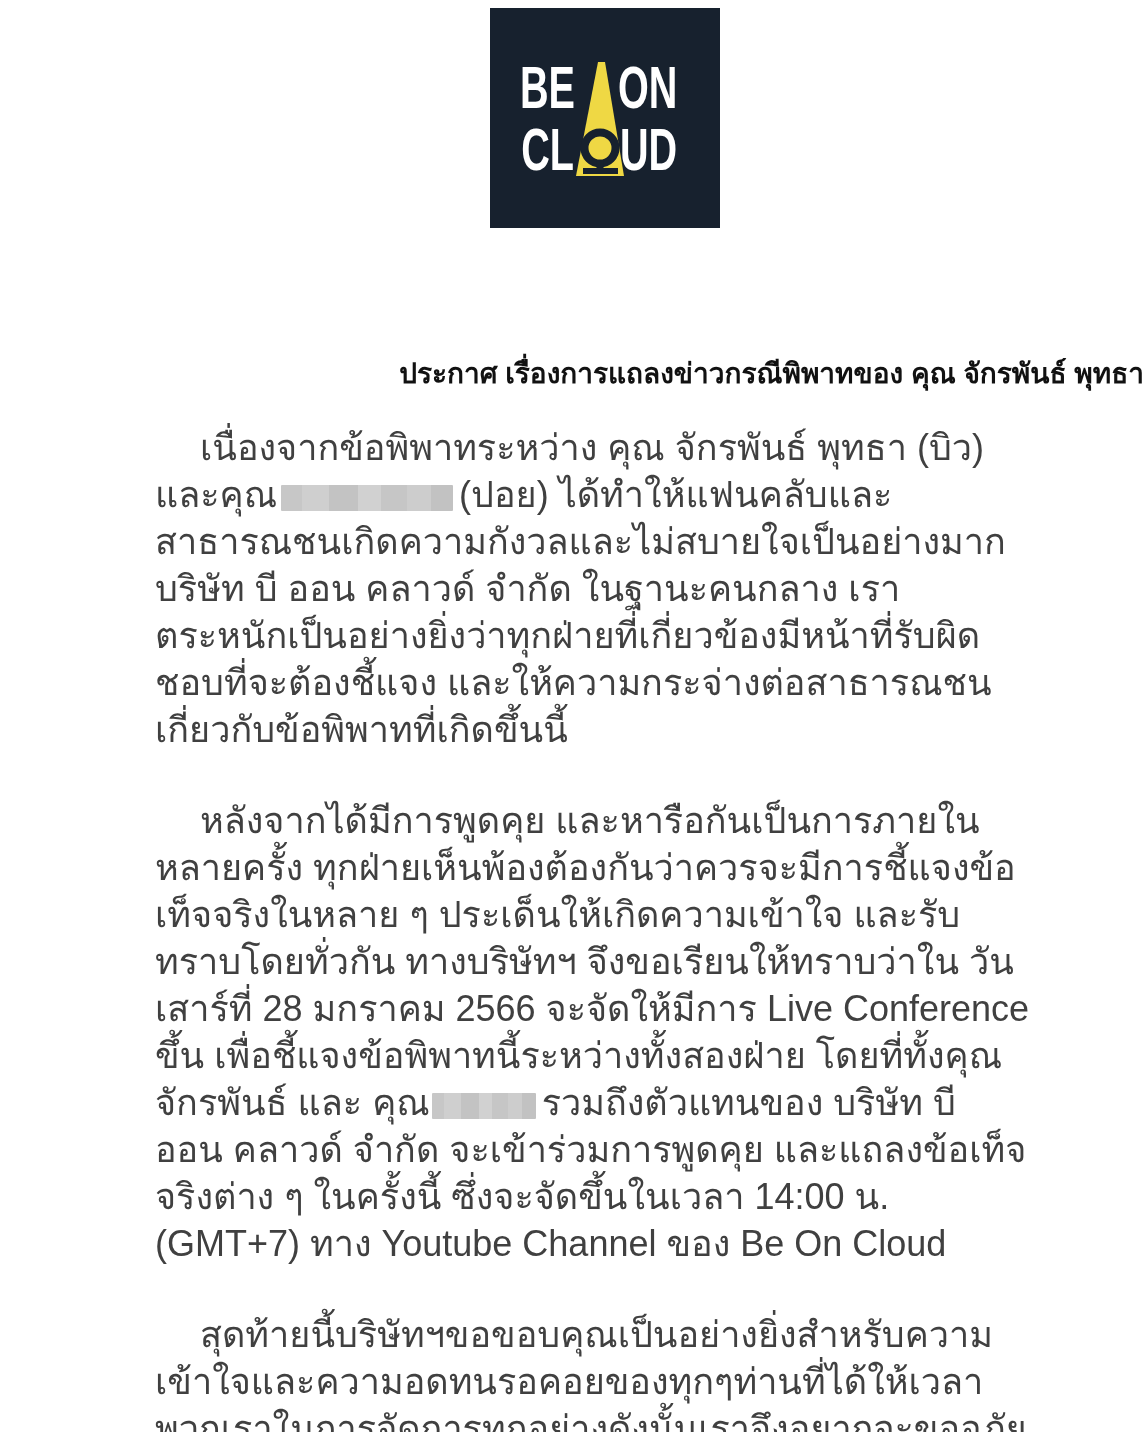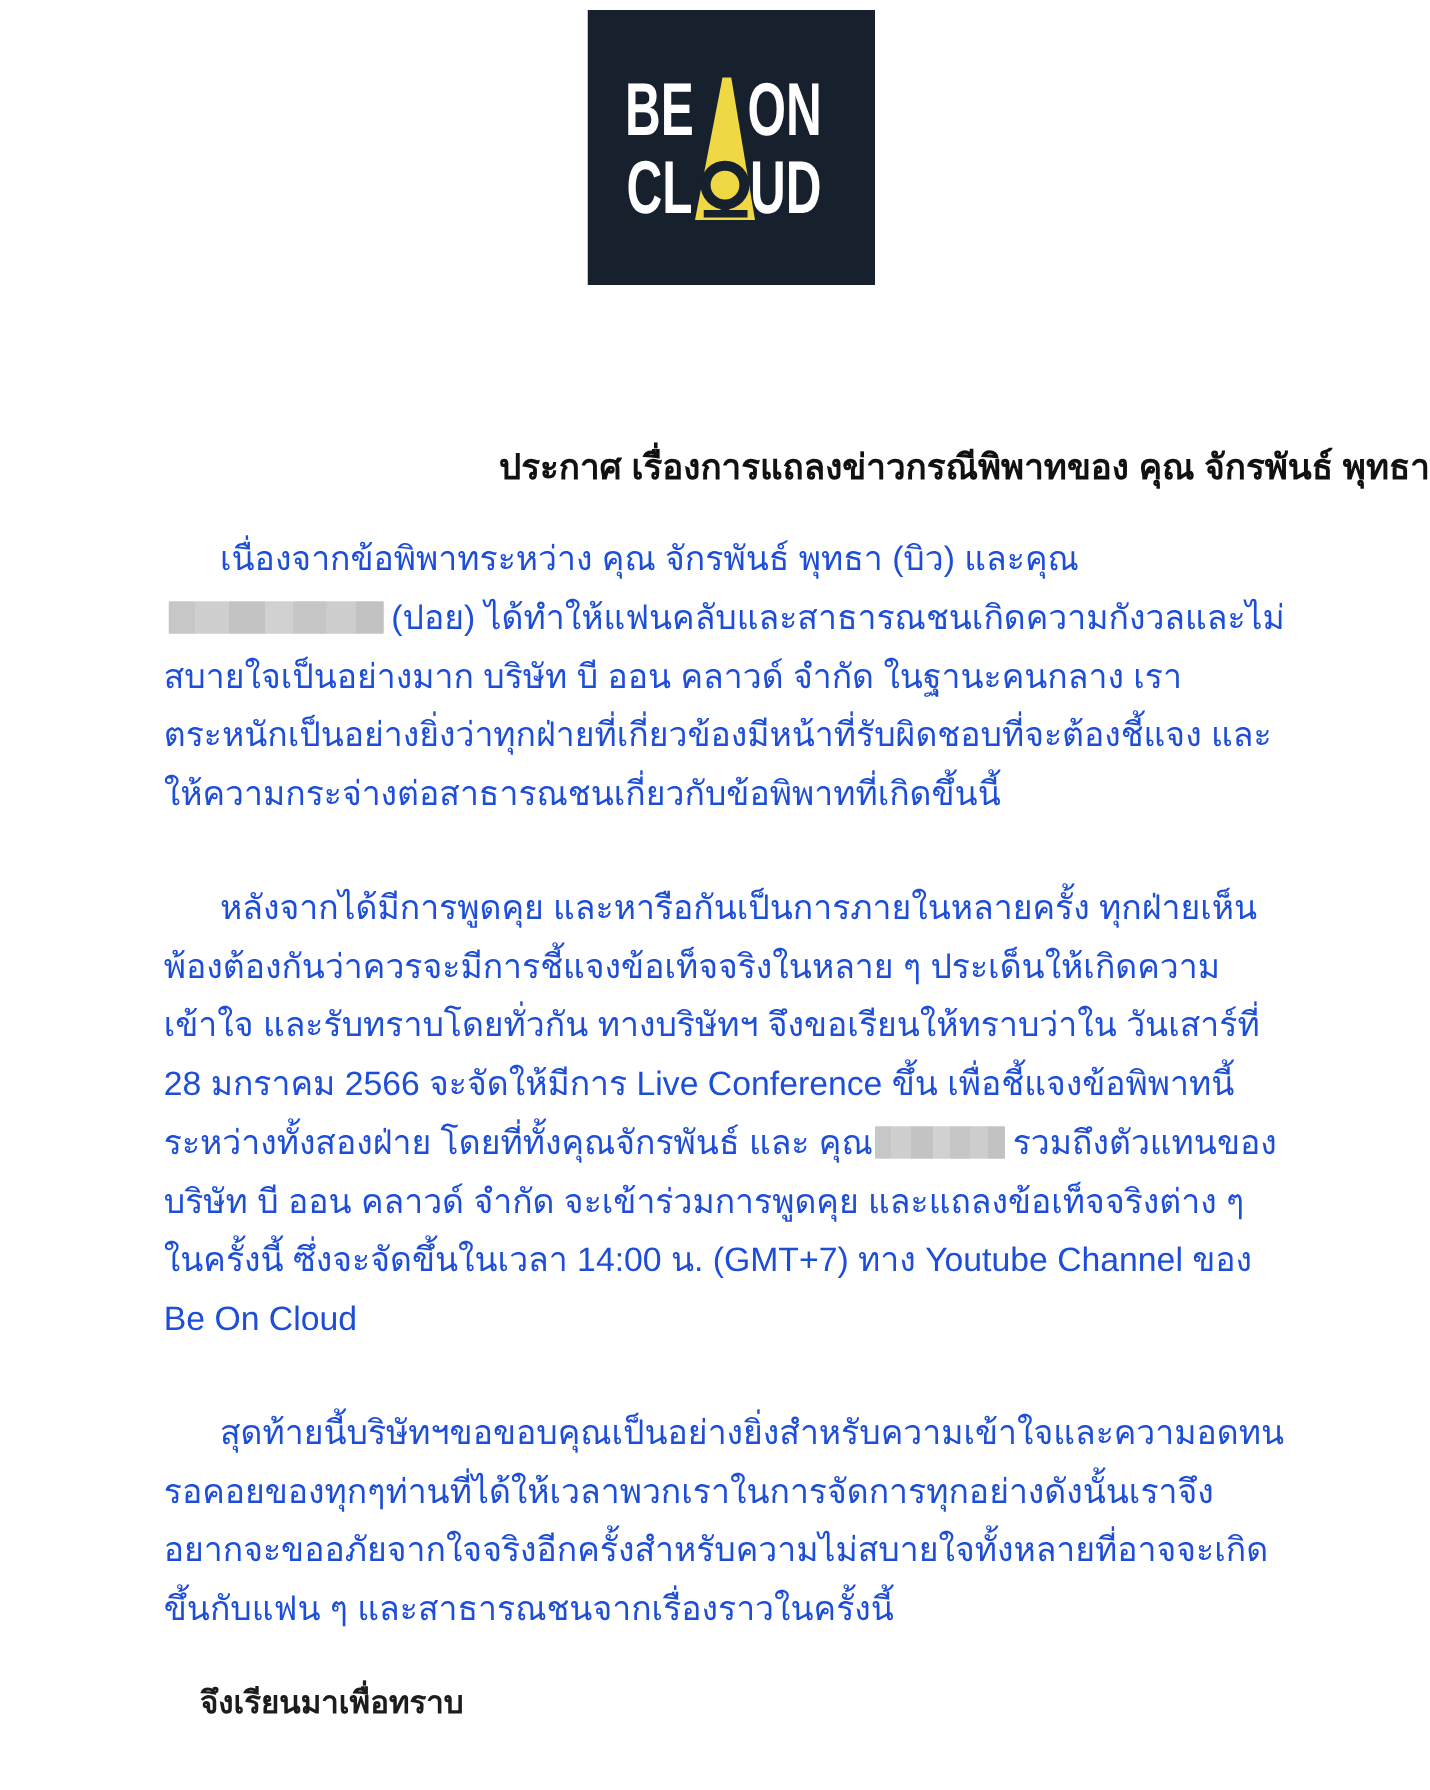--- a/index.html
+++ b/index.html
@@ -7,20 +7,21 @@
   body { font-family: "Liberation Sans", sans-serif; }
 
   .page {
     position: relative;
     width: 1144px;
     height: 1432px;
     margin: 0 auto;
     background: #ffffff;
     color: #1c1c1c;
     overflow: hidden;
+    padding-left: 40px;
   }
 
   .logo-box {
     width: 230px;
     height: 220px;
     margin: 8px auto 0;
     transform: translateX(13px);
   }
   .logo-box svg { display: block; }
 
@@ -32,25 +33,24 @@
     color: #111111;
     line-height: 40px;
   }
 
   .content {
     padding: 0 112px 0 115px;
   }
 
   .para {
     margin-top: 44px;
-    font-size: 27px;
+    font-size: 36px;
     line-height: 47px;
     text-indent: 45px;
-    color: #1d4ed8;
-    margin-left: 16px;
+    color: #404040;
   }
   .para.first { margin-top: 30px; }
 
   .redacted {
     display: inline-block;
     height: 26px;
     vertical-align: -4px;
     border-radius: 1px;
     background: linear-gradient(90deg,
       #c7c7c7 0 12%, #cfcfcf 12% 28%, #c3c3c3 28% 45%,

